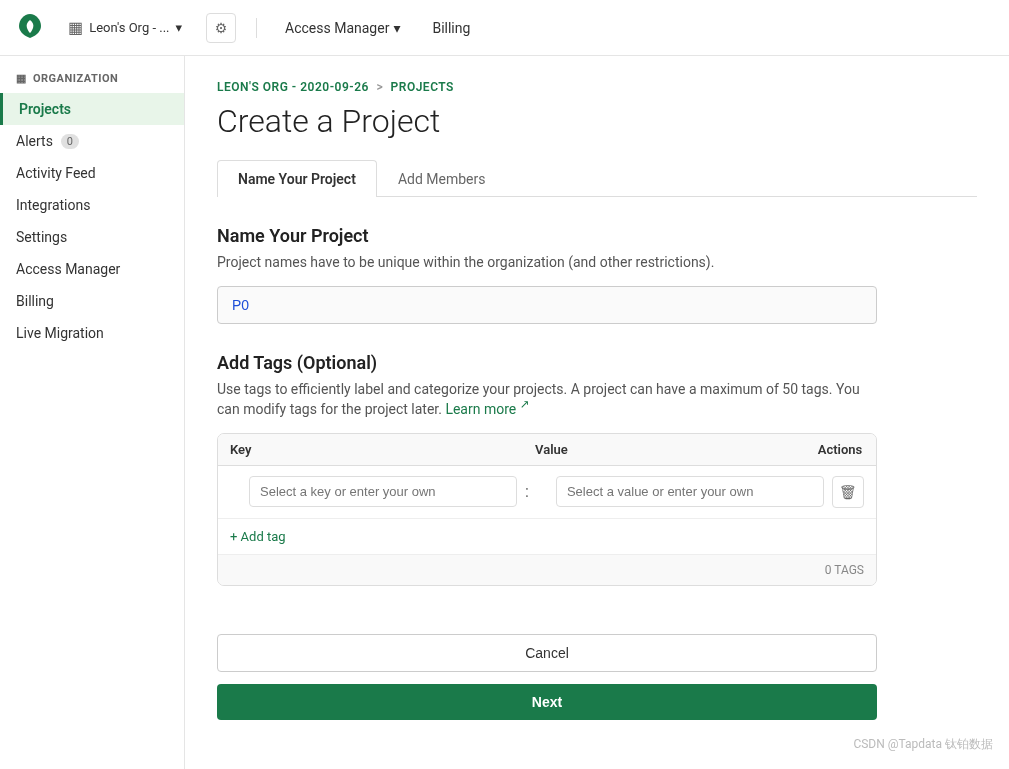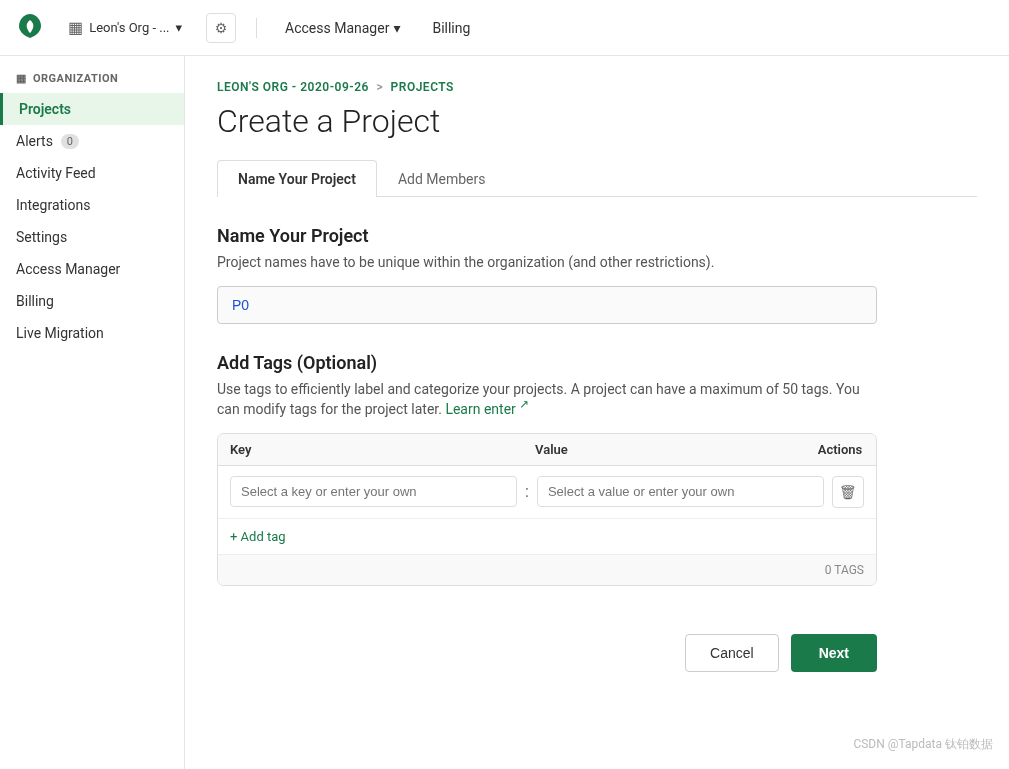--- a/index.html
+++ b/index.html
@@ -206,20 +206,21 @@
     }
     .tags-table-row input {
       flex: 1;
       padding: 7px 10px;
       border: 1px solid #ddd;
       border-radius: 4px;
       font-size: 13px;
       color: #999;
       background: #fff;
       outline: none;
+      margin-left: 19px;
     }
     .colon { color: #666; font-size: 16px; }
     .delete-btn {
       width: 32px;
       height: 32px;
       border: 1px solid #ddd;
       border-radius: 4px;
       background: #fff;
       cursor: pointer;
       display: flex;
@@ -243,20 +244,21 @@
       background: #f9f9f9;
     }
 
     
     .footer-actions {
       display: flex;
       justify-content: flex-end;
       gap: 12px;
       margin-top: 48px;
       max-width: 660px;
+      flex-direction: column;
     }
     .btn-cancel {
       padding: 10px 24px;
       border: 1px solid #ccc;
       border-radius: 4px;
       background: #fff;
       font-size: 14px;
       color: #333;
       cursor: pointer;
     }
@@ -379,21 +381,21 @@
       <h2 class="section-title">Name Your Project</h2>
       <p class="section-desc">Project names have to be unique within the organization (and other restrictions).</p>
       <input class="input-field" type="text" value="P0" style="">
     </div>
 
     <div class="tags-section">
       <h2 class="section-title">Add Tags (Optional)</h2>
       <p class="tags-desc">
         <span>Use tags to efficiently label and categorize your projects. A project can have a maximum of 50 tags. You can modify tags for the project later. </span>
         <a class="learn-more">
-          <span>Learn enter</span>
+          <span>Learn more</span>
           <sup>↗</sup>
         </a>
       </p>
 
       <div class="tags-table">
 
         <div class="tags-header-row">
           <div class="th-key">Key</div>
           <div class="th-sep"></div>
           <div class="th-value">Value</div>

